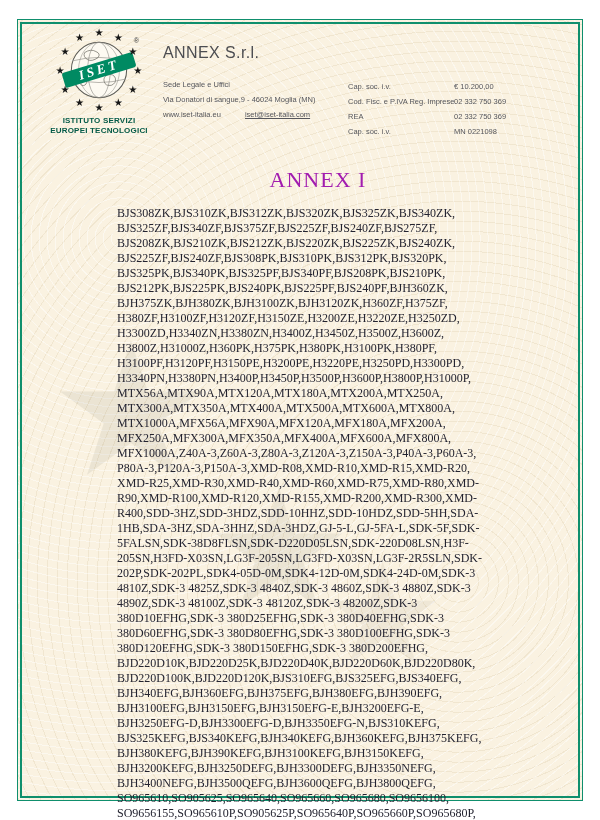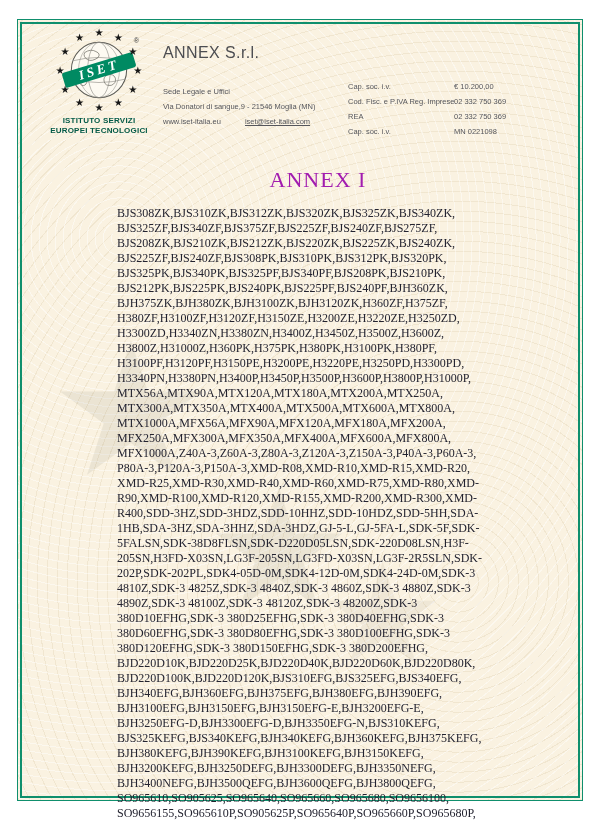--- a/index.html
+++ b/index.html
@@ -32,21 +32,21 @@
   .logo-block { position:absolute; left:38px; top:28px; width:122px; text-align:center; }
   .logo-block svg { display:block; margin:0 auto; }
   .institute {
     margin-top:2px; font-size:8px; font-weight:bold; letter-spacing:.2px;
     color:#045a47; line-height:10px;
   }
   .company-info { position:absolute; left:163px; top:44px; }
   .company-name {
     margin:0; font-size:16px; font-weight:normal; letter-spacing:.4px; color:#4c4d51;
   }
-  .contact { margin-top:22px; font-size:7.5px; color:#55565c; }
+  .contact { margin-top:15px; font-size:7.5px; color:#55565c; }
   .contact .cline { line-height:15px; white-space:nowrap; }
   .email { color:#55565c; text-decoration:underline; margin-left:8px; cursor:pointer;padding-left:16px; }
 
   .registry { position:absolute; left:348px; top:79px; font-size:7.5px; color:#55565c; }
   .reg-row { display:flex; line-height:15px; white-space:nowrap;align-items:flex-end; }
   .reg-label { width:106px; }
   .reg-value { }
 
   
   .annex-title {
@@ -110,21 +110,21 @@
       <div class="institute">
         <div>ISTITUTO SERVIZI</div>
         <div>EUROPEI TECNOLOGICI</div>
       </div>
     </div>
 
     <div class="company-info">
       <h1 class="company-name">ANNEX S.r.l.</h1>
       <div class="contact">
         <div class="cline">Sede Legale e Uffici</div>
-        <div class="cline">Via Donatori di sangue,9 - 21546 Moglia (MN)</div>
+        <div class="cline">Via Donatori di sangue,9 - 46024 Moglia (MN)</div>
         <div class="cline">
           <span>www.iset-italia.eu</span><a class="email">iset@iset-italia.com</a>
         </div>
       </div>
     </div>
 
     <div class="registry">
       <div class="reg-row">
         <span class="reg-label">Cap. soc. i.v.</span>
         <span class="reg-value">€ 10.200,00</span>

